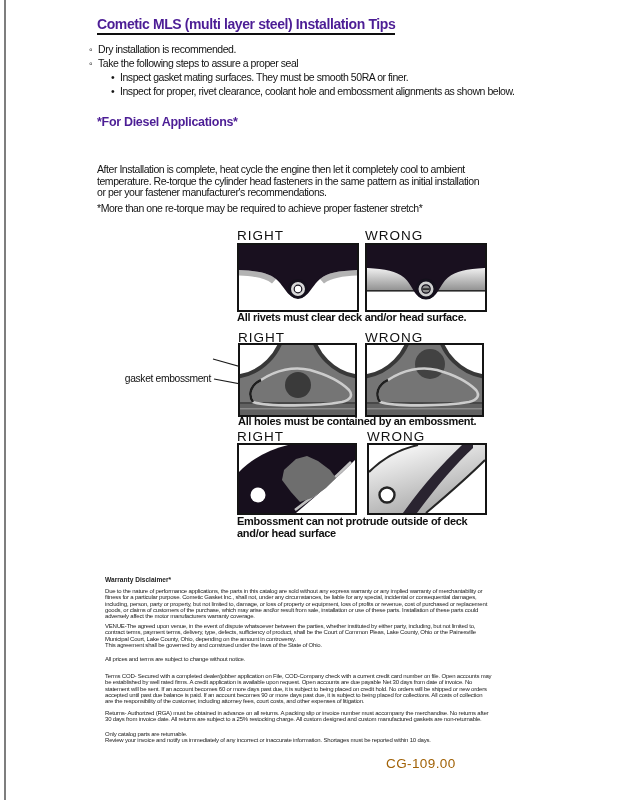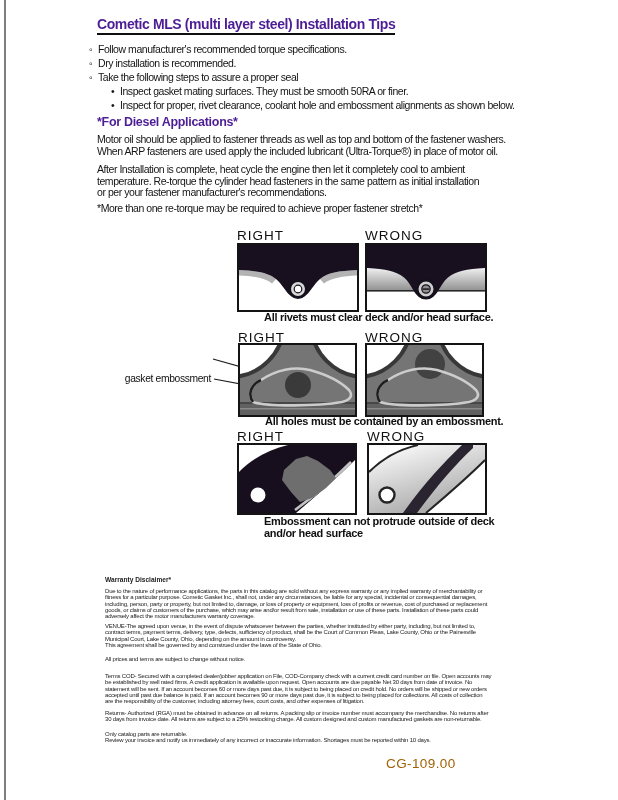--- a/index.html
+++ b/index.html
@@ -18,21 +18,21 @@
   .diesel-heading { position:absolute; left:97px; top:115px; font-size:12.5px; font-weight:bold; letter-spacing:-0.3px; color:#4c1d95; }
   .para { position:absolute; left:97px; font-size:10.5px; letter-spacing:-0.45px; line-height:11.5px;
           color:#141414; white-space:pre-line; width:480px; }
   .para1 { top:134px; }
   .para2 { top:164px; }
   .note  { top:203px; }
 
   .rw-label { position:absolute; width:118px; text-align:left; font-size:13.5px; letter-spacing:1px; color:#101010; }
   .panel { position:absolute; border:2px solid #141414; background:#fff; }
   .caption { position:absolute; font-size:11px; font-weight:bold; letter-spacing:-0.3px; color:#101010;
-             line-height:11.5px; white-space:pre-line;margin-left:27px; }
+             line-height:11.5px; white-space:pre-line; }
 
   .side-label { position:absolute; font-size:10.3px; letter-spacing:-0.35px; color:#101010; text-align:right;
                 width:116px; line-height:11px; white-space:pre-line; }
   .leaders { position:absolute; left:150px; top:345px; }
   .disc-heading { position:absolute; left:105px; top:576px; font-size:6.6px; font-weight:bold; }
   .disc-para { position:absolute; left:105px; font-size:6px; letter-spacing:-0.2px; line-height:6.35px; white-space:pre-line; }
   .dp1 { top:588px; } .dp2 { top:623px; } .dp3 { top:656px; }
   .dp4 { top:673px; } .dp5 { top:710px; } .dp6 { top:731px; }
 
   .page-number { position:absolute; left:386px; top:756px; font-size:13.5px; letter-spacing:0.4px; color:#a16207; }
@@ -41,30 +41,27 @@
 </style>
 </head>
 <body>
 
 <div class="page">
   <div class="scan-line"></div>
 
   <div class="title">Cometic MLS (multi layer steel) Installation Tips</div>
 
   <div class="bullets">
-    <div class="bullet-line"><span class="marker">◦</span><span>Follow manufacturer's recommended torque specifications.</span></div>
     <div class="bullet-line"><span class="marker">◦</span><span>Dry installation is recommended.</span></div>
     <div class="bullet-line"><span class="marker">◦</span><span>Take the following steps to assure a proper seal</span></div>
     <div class="bullet-line sub"><span class="marker">•</span><span>Inspect gasket mating surfaces.  They must be smooth 50RA or finer.</span></div>
     <div class="bullet-line sub"><span class="marker">•</span><span>Inspect for proper, rivet clearance, coolant hole and embossment alignments as shown below.</span></div>
   </div>
 
   <div class="diesel-heading">*For Diesel Applications*</div>
-  <div class="para para1">Motor oil should be applied to fastener threads as well as top and bottom of the fastener washers.
-When ARP fasteners are used apply the included lubricant (Ultra-Torque®) in place of motor oil.</div>
   <div class="para note">*More than one re-torque may be required to achieve proper fastener stretch*</div>
   <div class="para para2">After Installation is complete, heat cycle the engine then let it completely cool to ambient
 temperature. Re-torque the cylinder head fasteners in the same pattern as initial installation
 or per your fastener manufacturer's recommendations.</div>
 
   <div class="rw-label" style="left:237px; top:228px;">RIGHT</div>
   <div class="rw-label" style="left:365px; top:228px;">WRONG</div>
 
   <div class="panel" style="left:237px; top:243px; width:122px; height:69px;">
     <svg width="118" height="65" viewBox="0 0 118 65">

